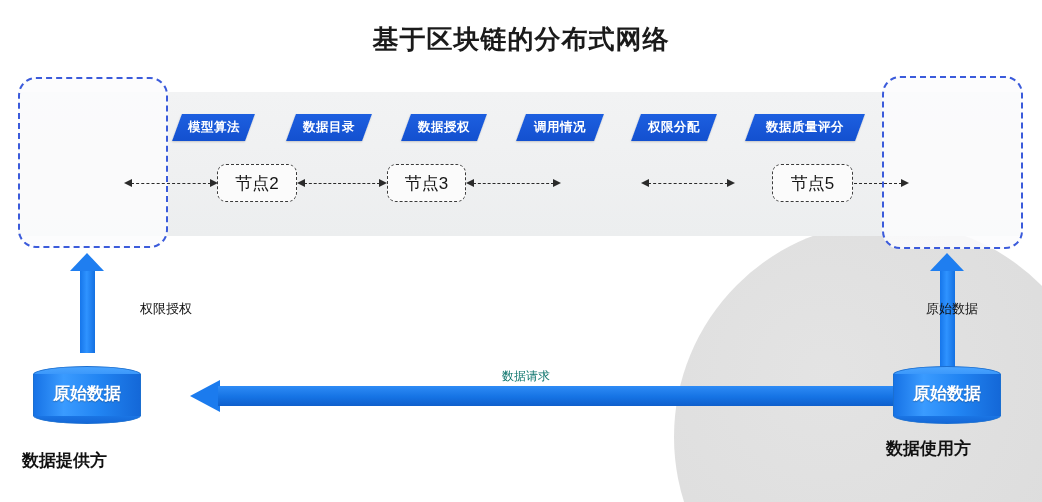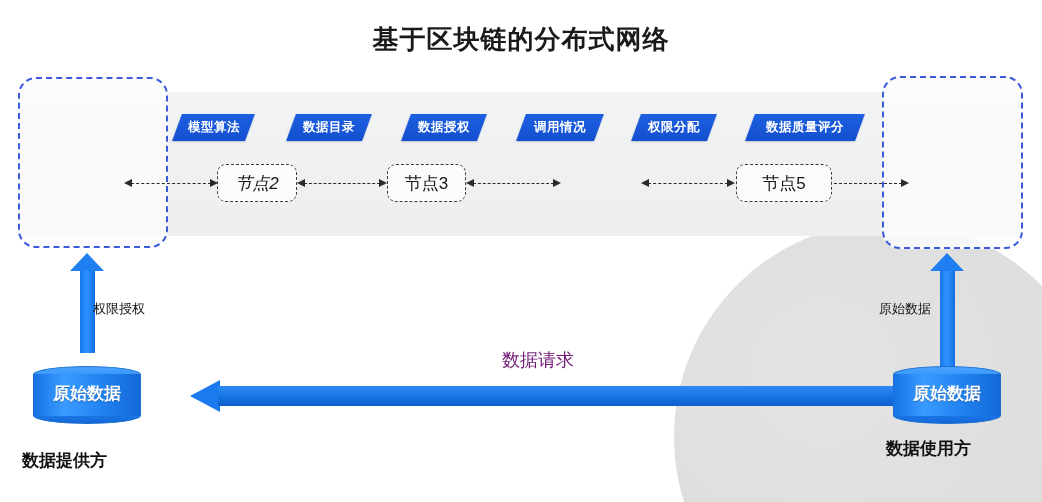--- a/index.html
+++ b/index.html
@@ -88,37 +88,37 @@
   .v-arrow .shaft{
     width:15px;margin:0 auto;
     background:linear-gradient(90deg,#1676ea 0%,#2f93ff 45%,#1370e2 100%);
   }
   #arrow-left-up{left:70px;top:253px;}
   #arrow-left-up .shaft{height:82px;}
   #arrow-right-up{left:930px;top:253px;}
   #arrow-right-up .shaft{height:108px;}
 
   .v-label{
-    position:absolute;font-size:13px;color:#111;white-space:nowrap;
+    position:absolute;font-size:13px;color:#111;white-space:nowrap;margin-left:47px;
   }
   #label-auth{left:93px;top:300px;}
   #label-apply{left:879px;top:300px;}
 
   
   #big-arrow{position:absolute;left:190px;top:380px;width:705px;height:32px;}
   #big-arrow .bshaft{
     position:absolute;left:28px;top:6px;right:0;height:20px;
     background:linear-gradient(180deg,#2e8bf5 0%,#1573e4 55%,#0f5fcc 100%);
   }
   #big-arrow .bhead{
     position:absolute;left:0;top:0;width:0;height:0;
     border-top:16px solid transparent;border-bottom:16px solid transparent;
     border-right:30px solid #1b7bee;
   }
-  #label-request{position:absolute;left:502px;top:348px;font-size:18px;color:#701a75;white-space:nowrap;}
+  #label-request{position:absolute;left:502px;top:368px;font-size:12px;color:#0f766e;white-space:nowrap;}
 
   
   .cyl{position:absolute;width:108px;}
   .cyl .top{
     height:17px;border-radius:50%/50%;
     background:linear-gradient(180deg,#4aa4ff 0%,#2b8bf6 100%);
     border:1px solid #1b6fd0;box-sizing:border-box;
   }
   .cyl .body{
     height:42px;margin-top:-9px;
@@ -180,23 +180,23 @@
     <div class="line"></div>
     <div class="ar l"></div>
     <div class="ar r"></div>
   </div>
   <div class="conn" style="left:817px;width:92px;">
     <div class="line"></div>
     <div class="ar l"></div>
     <div class="ar r"></div>
   </div>
 
-  <div class="node" style="left:217px;width:80px;font-style:italic;">节点2</div>
+  <div class="node" style="left:217px;width:80px;">节点2</div>
   <div class="node" style="left:387px;width:79px;">节点3</div>
-  <div class="node" style="left:736px;width:96px;">节点5</div>
+  <div class="node" style="left:772px;width:81px;">节点5</div>
 
   <div class="tag" style="left:177px;width:73px;">
     <span>模型算法</span>
   </div>
   <div class="tag" style="left:291px;width:76px;">
     <span>数据目录</span>
   </div>
   <div class="tag" style="left:406px;width:76px;">
     <span>数据授权</span>
   </div>

